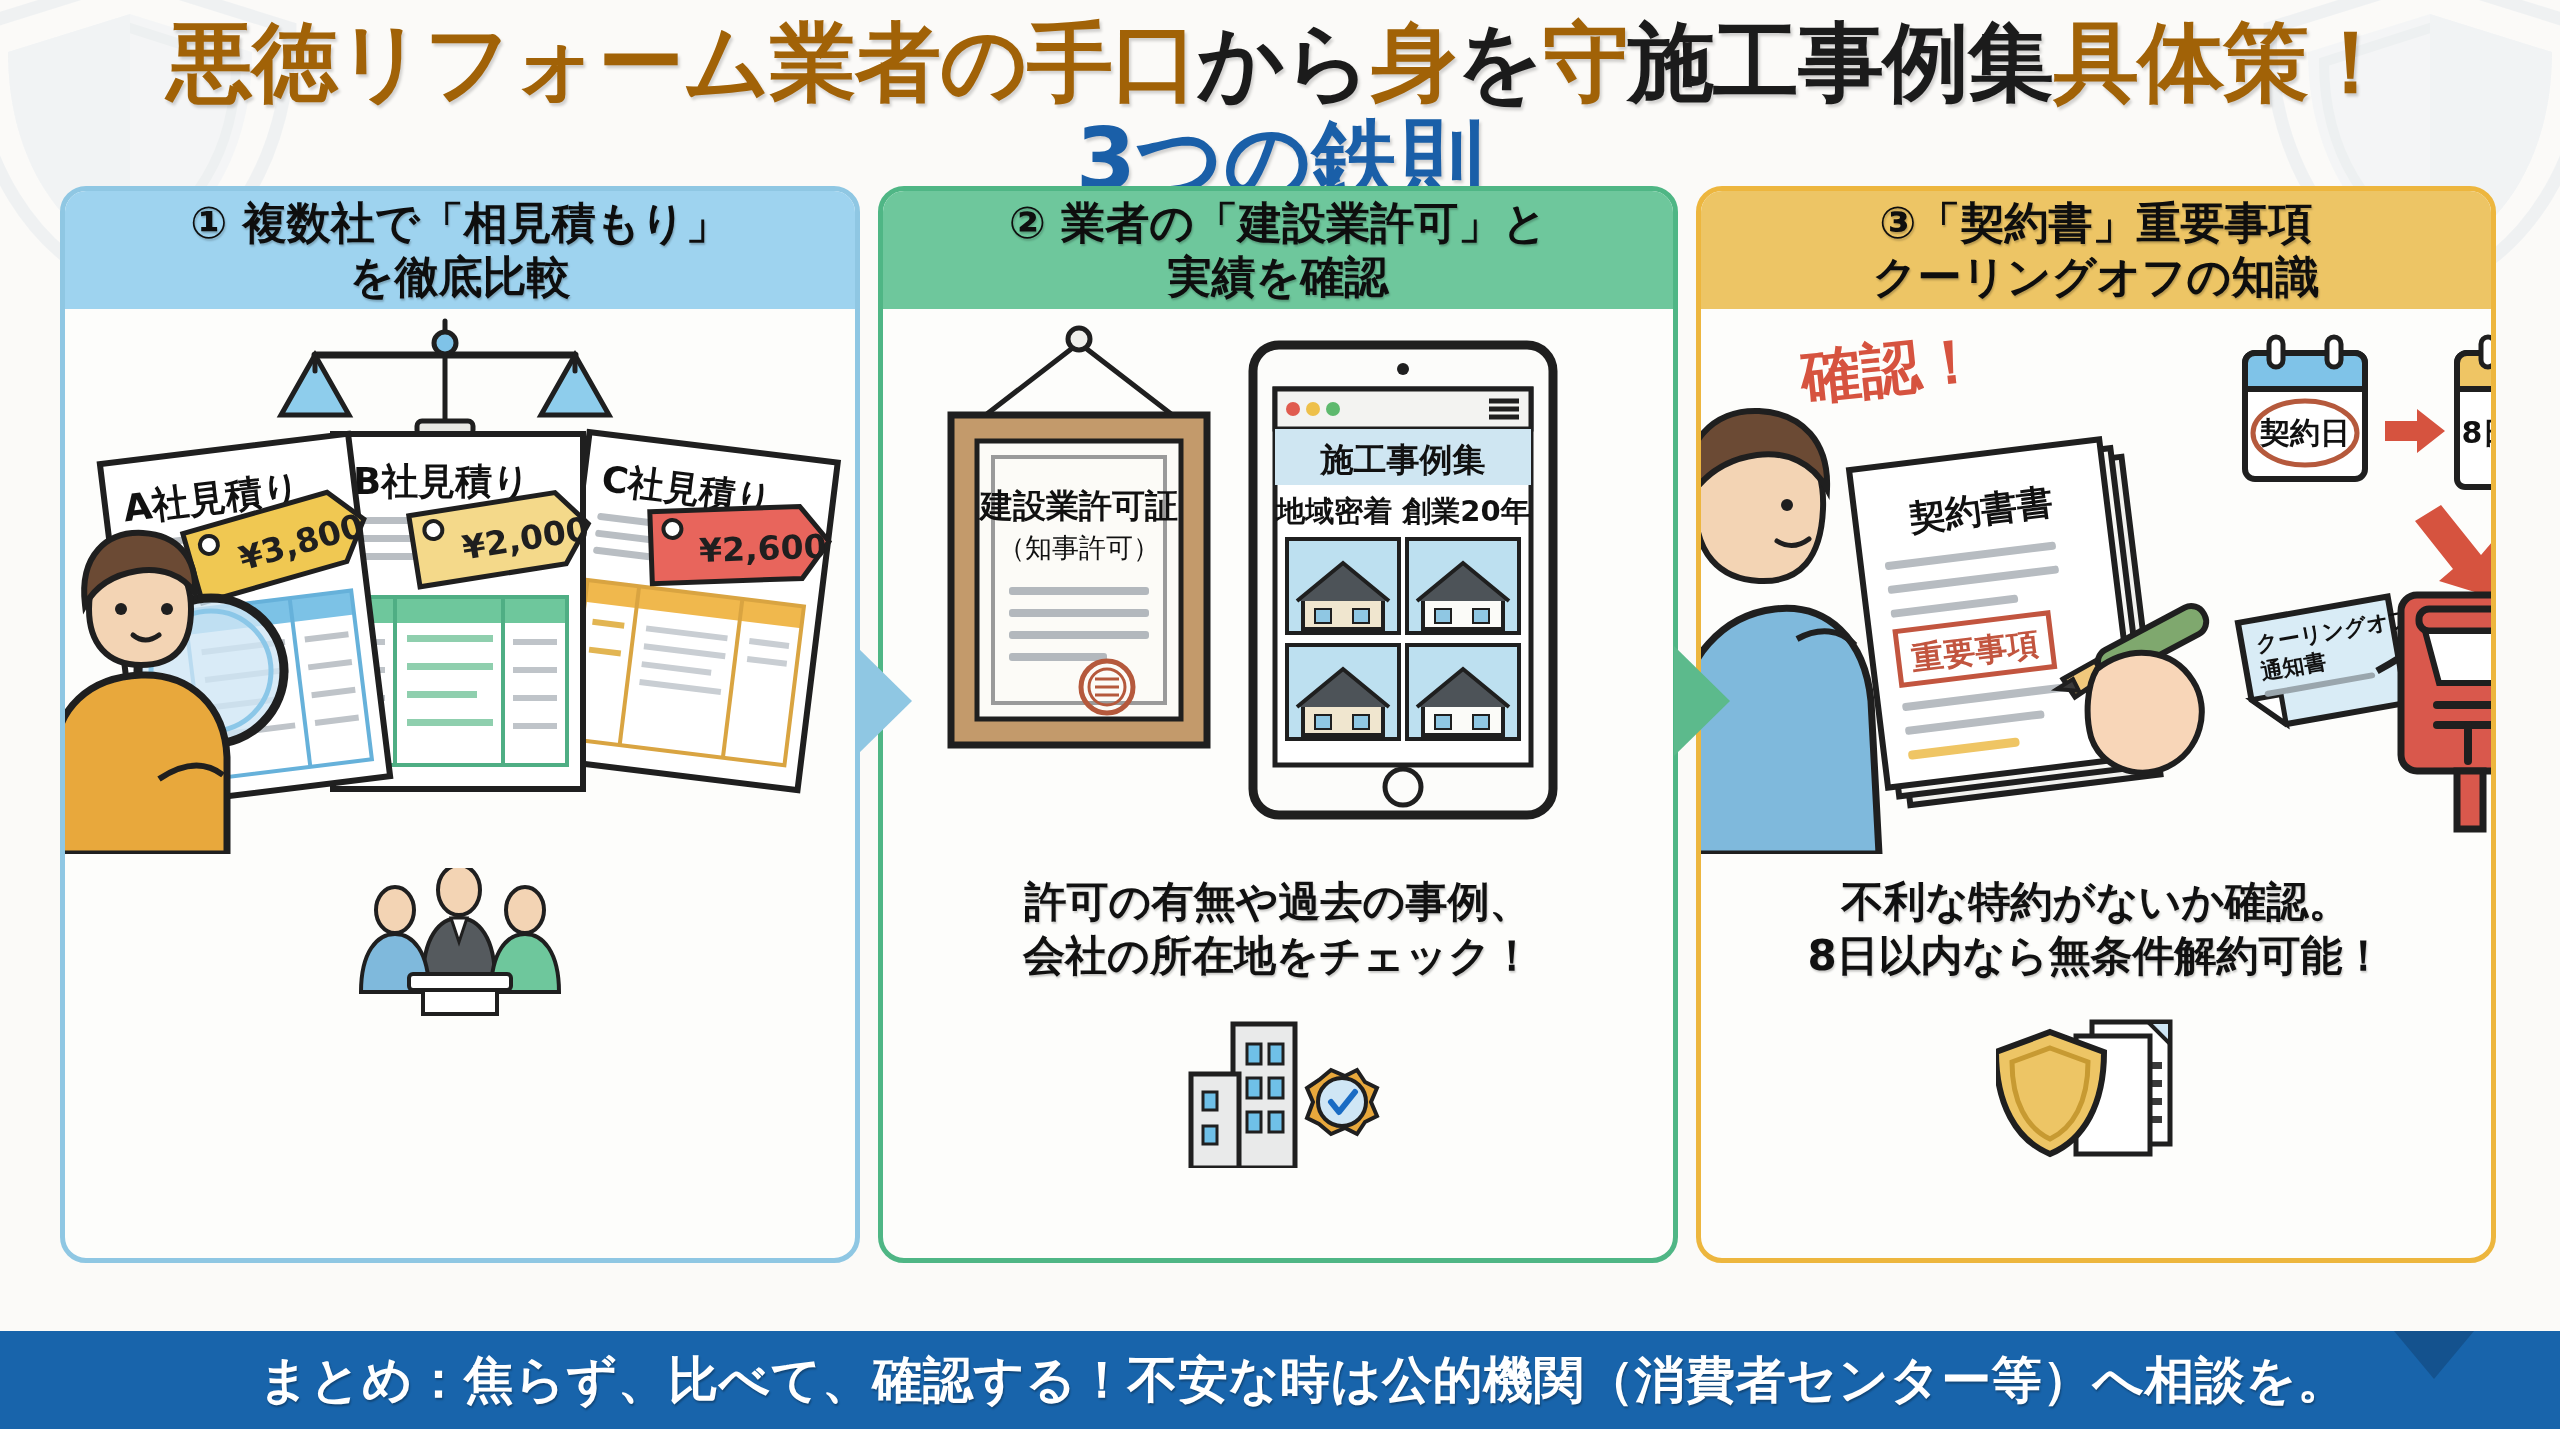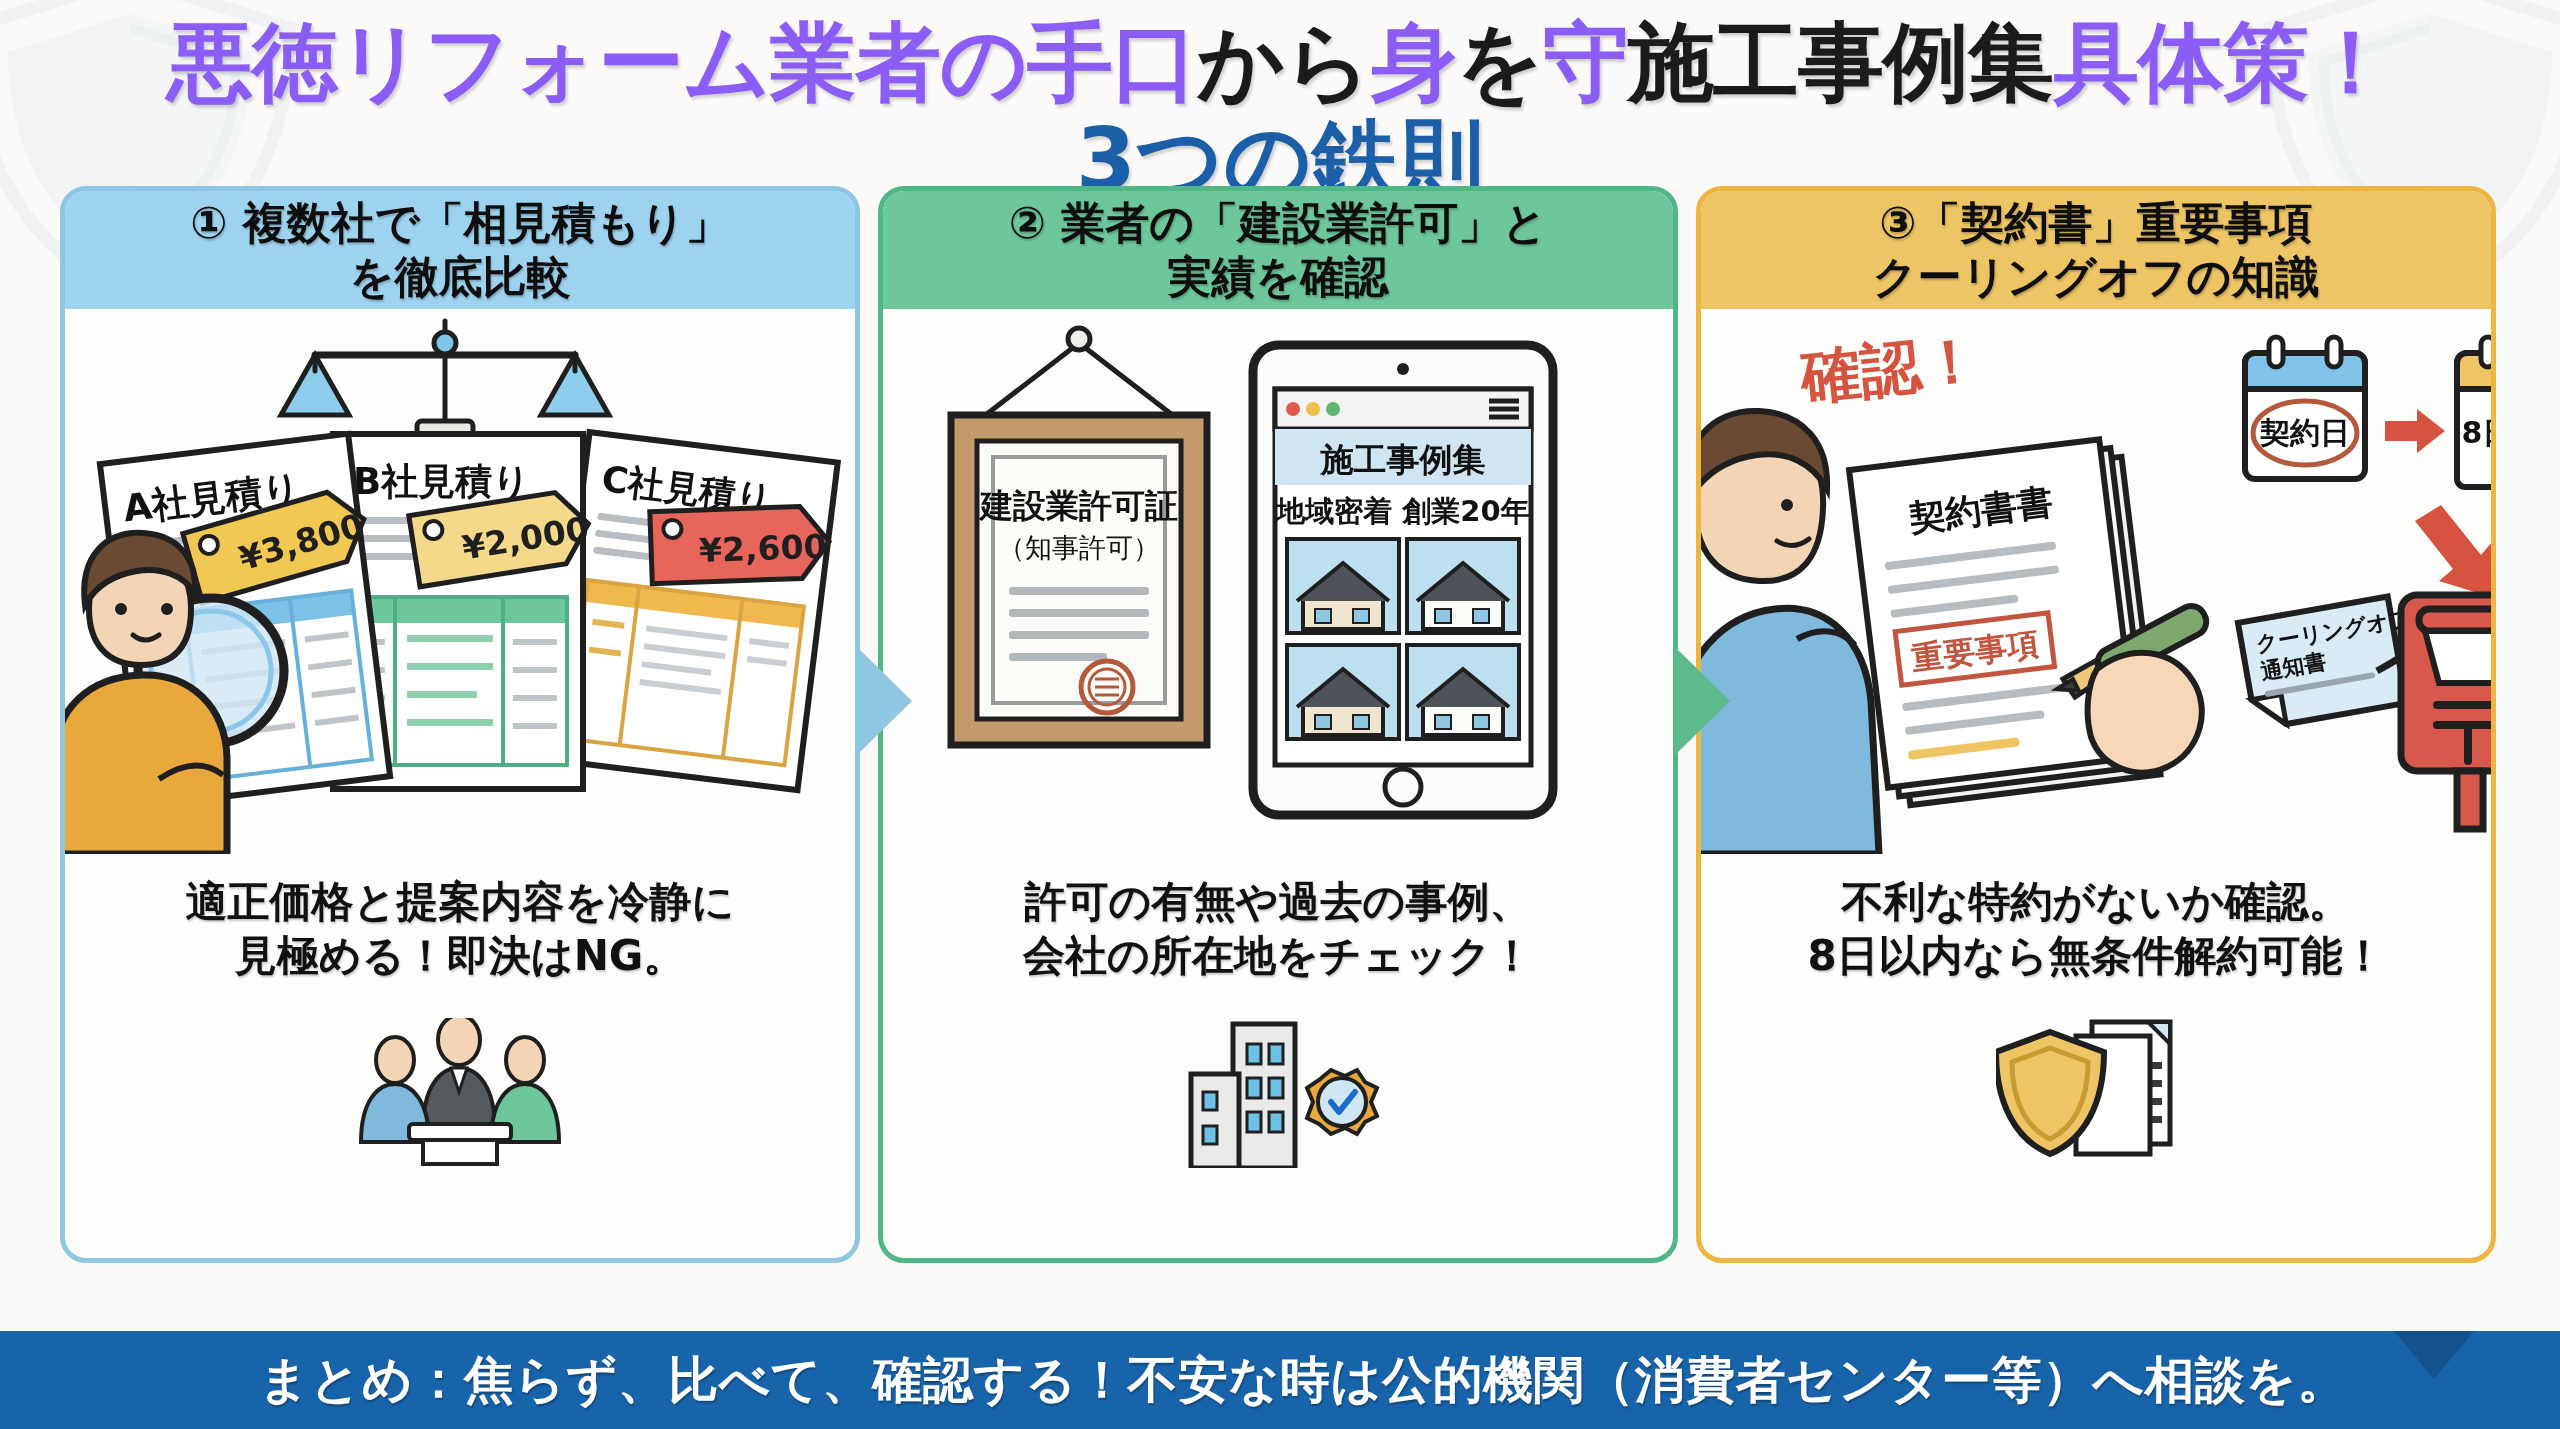--- a/index.html
+++ b/index.html
@@ -24,21 +24,21 @@
   .title-line1{
     font-size:86px; font-weight:bold; line-height:1.12;
     letter-spacing:-1px; white-space:nowrap;
     text-shadow:2px 3px 3px rgba(0,0,0,.17);
   }
   .title-line2{
     font-size:86px; font-weight:bold; line-height:1.15;
     color:#1a5fa8; letter-spacing:0px;
     text-shadow:2px 3px 3px rgba(0,0,0,.17);
   }
-  .t-blue { color:#8b5cf6; }
+  .t-blue { color:#a16207; }
   .t-dark { color:#1b1b1b; }
 
   
   .cards{
     position:absolute; left:0; top:186px; width:2404px; height:1080px;
     z-index:3;
     padding-left:35px;
   }
   .card{
     position:absolute; top:0; width:800px; height:1077px;
@@ -271,26 +271,20 @@
           <path d="M20 296 C14 246 42 222 78 224 C112 226 132 248 130 284 C118 266 96 258 72 262 C48 266 30 278 20 296 Z" fill="#6b4a34" stroke="#1f1f1f" stroke-width="6"></path>
           <circle cx="56" cy="300" r="6" fill="#1f1f1f"></circle>
             <circle cx="102" cy="300" r="6" fill="#1f1f1f"></circle>
           <path d="M68 326 Q80 336 94 326" stroke="#1f1f1f" stroke-width="5" fill="none" stroke-linecap="round"></path>
           <path d="M-10 545 L-10 448 C-10 400 24 368 76 366 C126 364 160 398 162 448 L162 545 Z" fill="#e8a83c" stroke="#1f1f1f" stroke-width="7"></path>
           <path d="M94 470 C118 454 140 452 158 466" stroke="#1f1f1f" stroke-width="6" fill="none"></path>
         </g>
       </svg>
     </div>
 
-    <div class="card-cap">
-      <div class="card-cap-text">
-        <div>適正価格と提案内容を冷静に</div>
-        <div>見極める！即決はNG。</div>
-      </div>
-    </div>
 
     <div class="card-foot">
       <svg width="230" height="150" viewBox="0 0 230 150" class="art-svg">
         <ellipse cx="114" cy="22" rx="21" ry="25" fill="#f3d4b4" stroke="#1f1f1f" stroke-width="4"></ellipse>
         <path d="M78 112 C78 70 94 50 114 50 C134 50 150 70 150 112 Z" fill="#555a5e" stroke="#1f1f1f" stroke-width="4"></path>
         <path d="M106 50 L114 74 L122 50 Z" fill="#ffffff" stroke="#1f1f1f" stroke-width="3"></path>
         <ellipse cx="50" cy="42" rx="19" ry="23" fill="#f3d4b4" stroke="#1f1f1f" stroke-width="4"></ellipse>
         <path d="M16 124 C16 84 32 66 50 66 C68 66 84 84 84 124 Z" fill="#7fb9dc" stroke="#1f1f1f" stroke-width="4"></path>
         <ellipse cx="180" cy="42" rx="19" ry="23" fill="#f3d4b4" stroke="#1f1f1f" stroke-width="4"></ellipse>
         <path d="M146 124 C146 84 162 66 180 66 C198 66 214 84 214 124 Z" fill="#6ec79c" stroke="#1f1f1f" stroke-width="4"></path>

